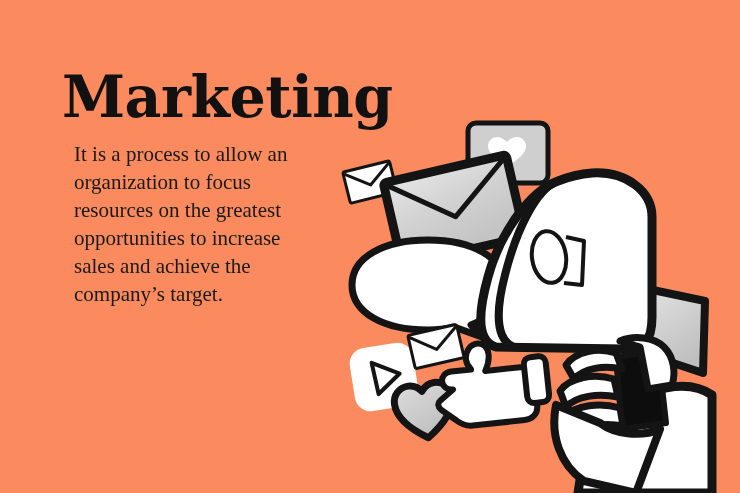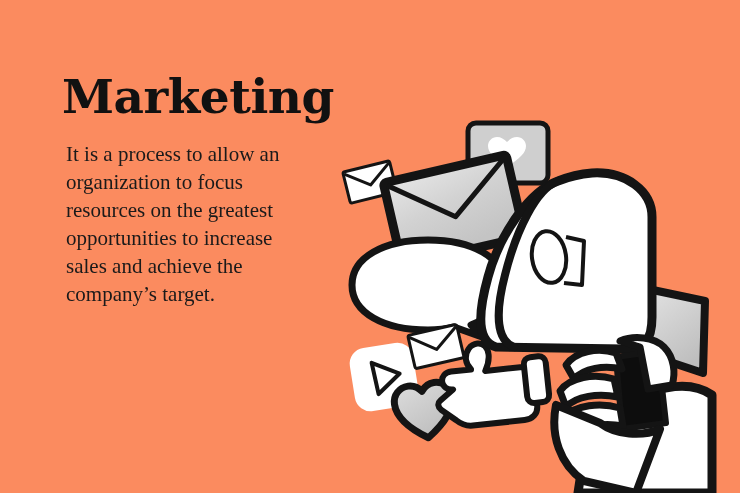--- a/index.html
+++ b/index.html
@@ -23,33 +23,33 @@
   
   #text-block {
     position: absolute;
     left: 62px;
     top: 66px;
     width: 268px;
   }
   #page-title {
     font-family: "DejaVu Serif", "Liberation Serif", serif;
     font-weight: bold;
-    font-size: 47px;
+    font-size: 57px;
     line-height: 62px;
     letter-spacing: -0.5px;
     color: #111111;
     margin: 0 0 12px 0;
     white-space: nowrap;
   }
   #page-body {
     font-family: "Liberation Serif", "DejaVu Serif", serif;
     font-size: 21px;
     line-height: 28px;
     color: #1a1a1a;
-    margin: 4px;
+    margin: 12px;
     width: 248px;
   }
 
   
   #illustration {
     position: absolute;
     left: 330px;
     top: 105px;
     width: 410px;
     height: 388px;

